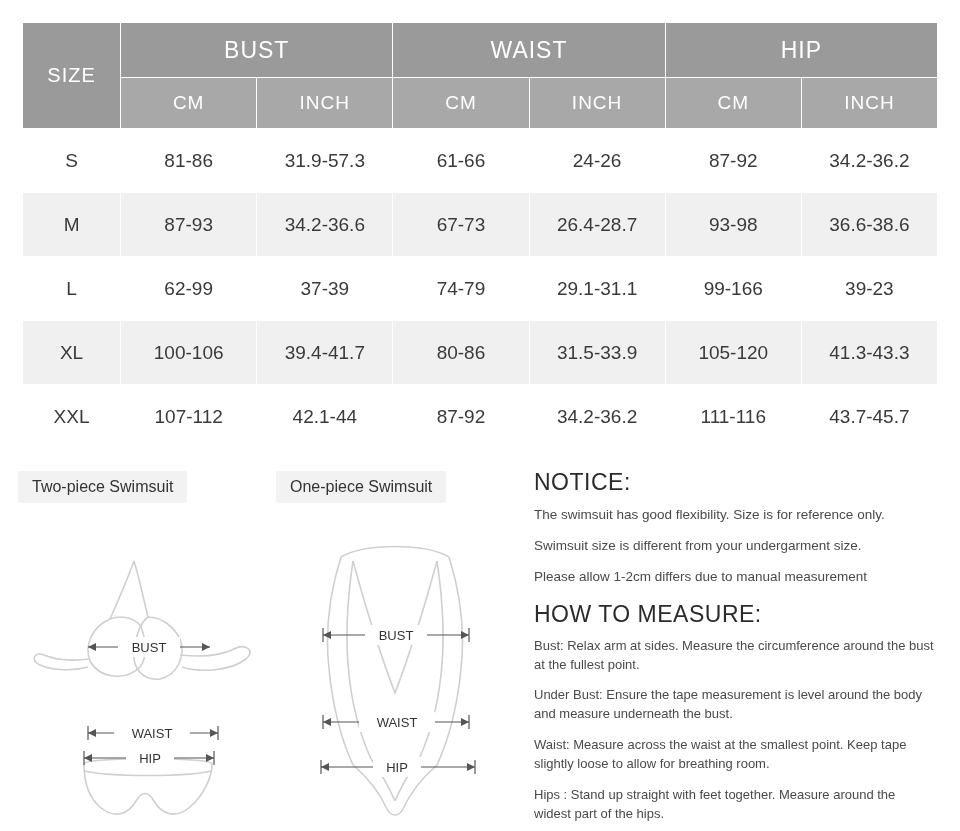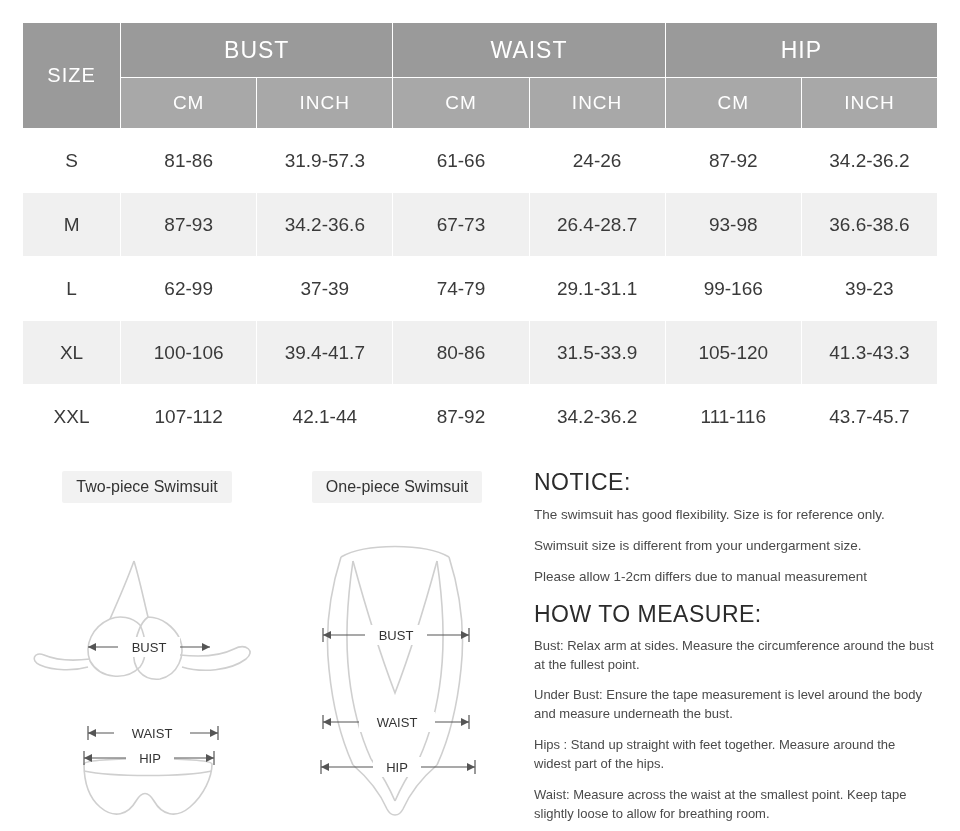--- a/index.html
+++ b/index.html
@@ -91,21 +91,21 @@
   .fig-col.second { width: 242px; flex: 0 0 242px; }
   .fig-title {
     display: inline-block;
     background: #f2f2f2;
     color: #333;
     font-size: 16px;
     padding: 7px 14px;
     border-radius: 2px;
     margin: 0 auto 6px auto;
   }
-  .fig-title-wrap { text-align: center; }
+  .fig-title-wrap { }
   .fig-svg { display: block; margin: 0 auto; }
 
   .notice-col {
     flex: 1 1 auto;
     padding: 8px 0 0 16px;
   }
   .notice-head {
     font-size: 23px;
     color: #2b2b2b;
     letter-spacing: 0.5px;
@@ -333,18 +333,18 @@
 
     <div class="notice-col">
       <h2 class="notice-head">NOTICE:</h2>
       <div class="notice-line">The swimsuit has good flexibility. Size is for reference only.</div>
       <div class="notice-line">Swimsuit size is different from your undergarment size.</div>
       <div class="notice-line">Please allow 1-2cm differs due to manual measurement</div>
 
       <h2 class="measure-head">HOW TO MEASURE:</h2>
       <div class="measure-item">Bust: Relax arm at sides. Measure the circumference around the bust at the fullest point.</div>
       <div class="measure-item">Under Bust: Ensure the tape measurement is level around the body and measure underneath the bust.</div>
+      <div class="measure-item">Waist: Measure across the waist at the smallest point. Keep tape slightly loose to allow for breathing room.</div>
       <div class="measure-item">Hips : Stand up straight with feet together. Measure around the widest part of the hips.</div>
-      <div class="measure-item">Waist: Measure across the waist at the smallest point. Keep tape slightly loose to allow for breathing room.</div>
     </div>
 
   </div>
 </div>
 
 </body></html>

